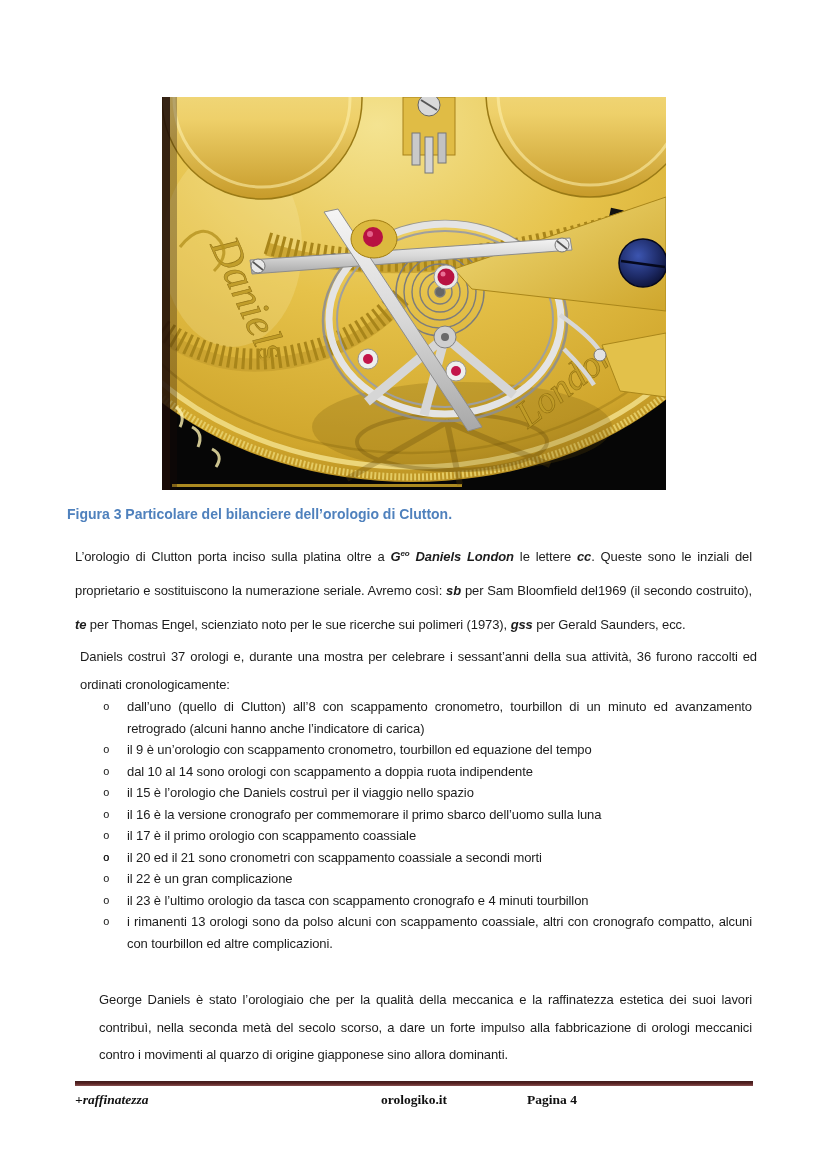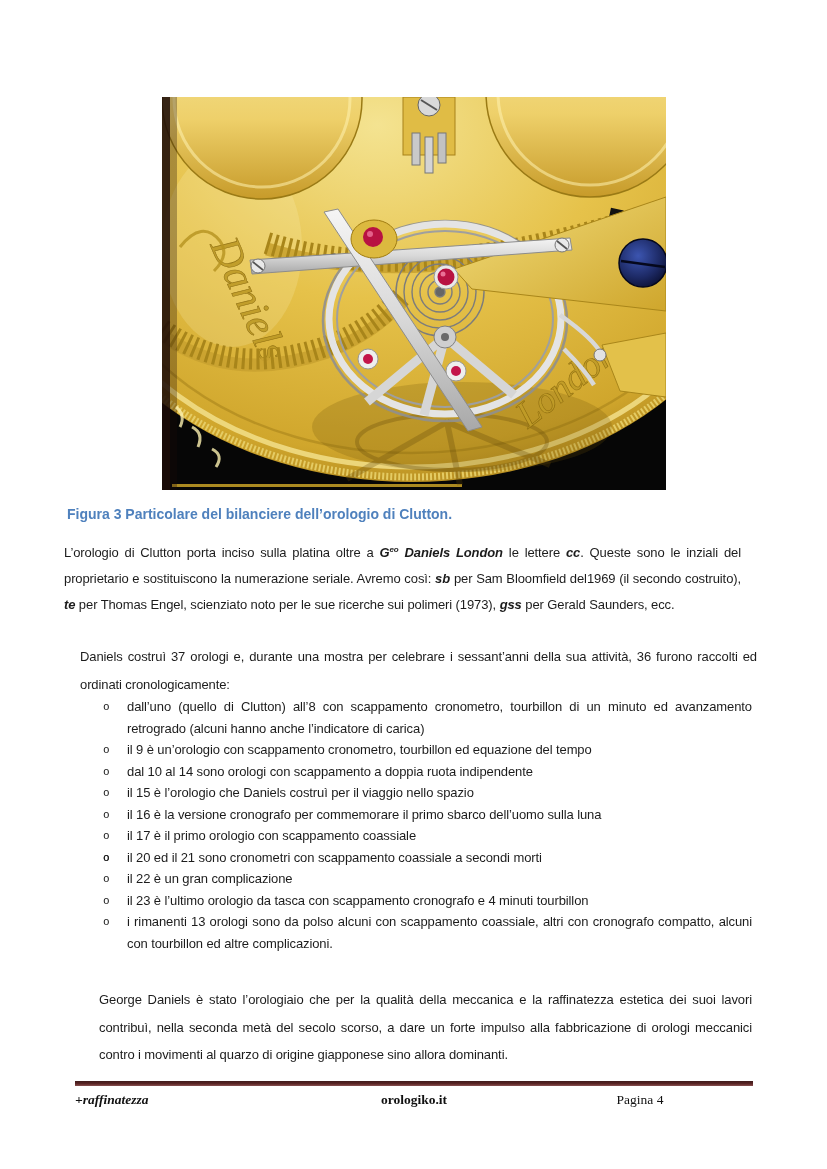--- a/index.html
+++ b/index.html
@@ -9,21 +9,21 @@
   }
   .figure-wrap{position:absolute;top:97px;left:162px;width:504px;height:393px;}
   .figure-wrap svg{display:block;}
   .caption{
     position:absolute;top:506px;left:67px;width:677px;text-align:left;
     font-size:14px;font-weight:bold;color:#4f81bd;letter-spacing:0px;
   }
   .bodytext{
     font-size:13px;letter-spacing:-0.1px;text-align:justify;margin:0;
   }
-  .p1{position:absolute;top:537px;left:64px;width:677px;line-height:26px;}
+  .p1{position:absolute;top:537px;left:75px;width:677px;line-height:34px;}
   .p2{position:absolute;top:643px;left:72px;width:677px;line-height:27.5px;margin-left:8px;}
   .bi{font-weight:bold;font-style:italic;}
   .bi sup{font-size:8px;}
   .list{
     position:absolute;top:696px;left:75px;width:677px;margin:0;padding:0;list-style:none;
   }
   .list li{
     position:relative;padding-left:52px;font-size:13px;letter-spacing:-0.1px;
     line-height:21.5px;text-align:justify;
   }
@@ -35,21 +35,21 @@
   .footer-rule{
     position:absolute;top:1081px;left:75px;width:678px;height:5px;
     background:linear-gradient(#3f1b1b 0%,#5a2525 55%,#8a5151 100%);
   }
   .footer-row{
     position:absolute;top:1092px;left:75px;width:678px;display:flex;
     font-family:"Liberation Serif",serif;font-size:13.5px;color:#111;
   }
   .f-left{flex:1;text-align:left;font-weight:bold;font-style:italic;}
   .f-center{flex:1;text-align:center;font-weight:bold;}
-  .f-right{flex:1;text-align:center;}
+  .f-right{flex:1;text-align:left;font-weight:bold;}
   .engraving{font-family:"Liberation Serif",serif;font-style:italic;}
 </style>
 </head>
 <body>
 
 <div class="figure-wrap">
   <svg width="504" height="393" viewBox="0 0 504 393">
     <defs>
       <radialGradient id="goldPlate" cx="45%" cy="30%" r="85%">
         <stop offset="0%" stop-color="#f4e391"></stop>

